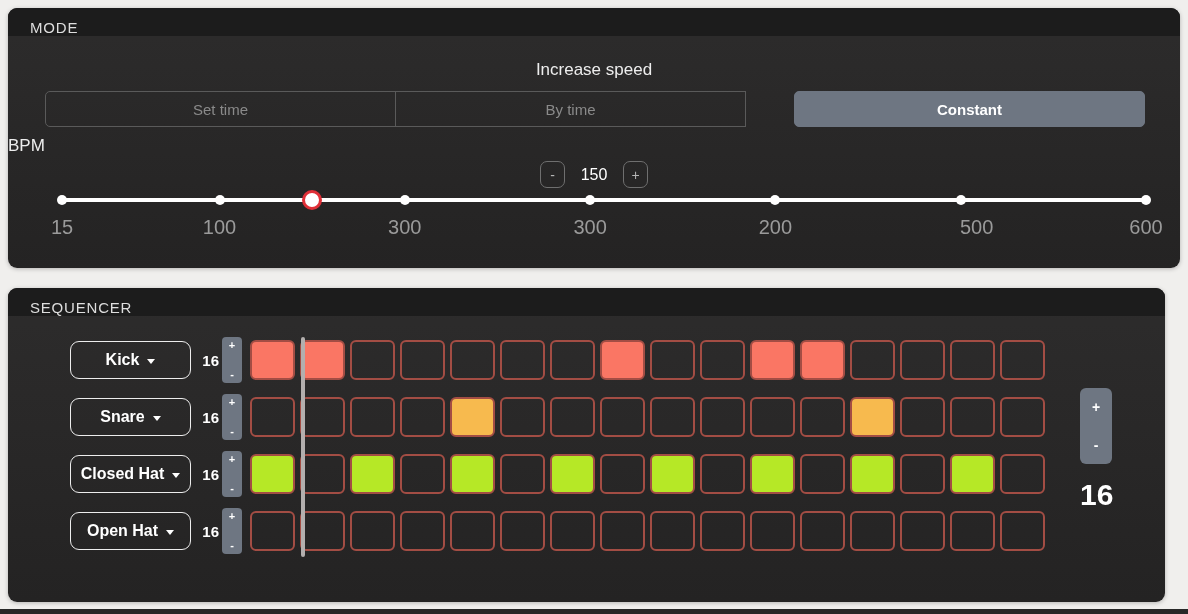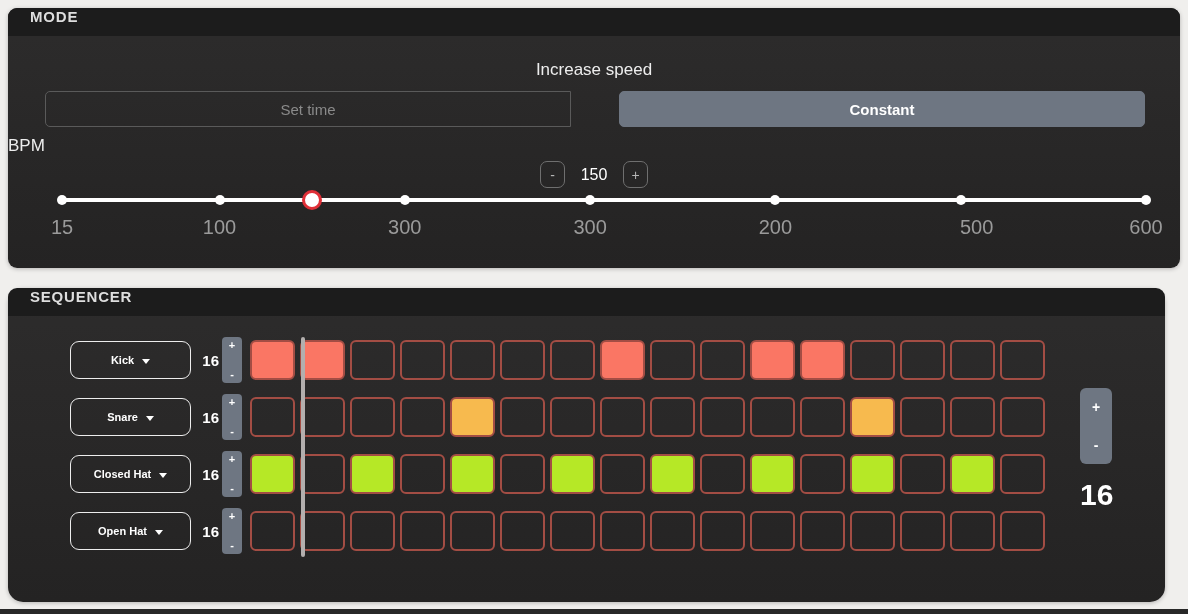--- a/index.html
+++ b/index.html
@@ -11,22 +11,22 @@
   }
   .panel {
     position:absolute; left:8px;
     background:linear-gradient(#2d2c2c,#242323);
     border-radius:9px;
     box-shadow:0 1px 4px rgba(0,0,0,.25);
   }
   .panel-header {
     height:28px; background:#1c1c1c;
     border-radius:9px 9px 0 0;
-    display:flex; align-items:flex-start; padding-left:22px;
-    color:#dedede; font-size:15px; letter-spacing:.8px; font-weight:700;
+    display:flex; align-items:flex-end; padding-left:22px;
+    color:#dedede; font-size:15px; letter-spacing:.8px; font-weight:400;
   }
   
   #mode-panel { top:8px; width:1172px; height:260px; }
   .mode-heading {
     position:absolute; top:52px; left:0; width:100%;
     text-align:center; color:#ededed; font-size:17px;
   }
   .tabs {
     position:absolute; top:83px; left:37px; width:1100px; height:36px;
     display:flex;
@@ -69,30 +69,30 @@
     position:absolute; top:-8px; width:20px; height:20px;
     background:#fff; border:3px solid #e03038; border-radius:50%;
     transform:translateX(-50%); cursor:pointer;
   }
   .slider-labels { position:absolute; top:208px; left:54px; width:1084px; height:20px; }
   .tick-label {
     position:absolute; transform:translateX(-50%);
     color:#9a9a9a; font-size:20px;
   }
   
-  #seq-panel { top:288px; width:1157px; height:314px;border-radius:15px; }
+  #seq-panel { top:288px; width:1157px; height:314px; }
   .seq-rows {
     position:absolute; top:52px; left:62px;
     display:flex; flex-direction:column; gap:17px;
   }
   .seq-row { display:flex; align-items:center; height:40px; }
   .inst-dd {
     width:121px; height:38px; border:1.5px solid #ededed; border-radius:9px;
     display:flex; align-items:center; justify-content:center; gap:8px;
-    color:#fff; font-size:11px; font-weight:600; cursor:pointer;
+    color:#fff; font-size:16px; font-weight:600; cursor:pointer;
   }
   .caret {
     width:0; height:0;
     border-left:4px solid transparent; border-right:4px solid transparent;
     border-top:5px solid #fff; margin-top:2px;
   }
   .row-count {
     width:22px; margin-left:6px; text-align:right;
     color:#fff; font-size:15px; font-weight:700;
   }
@@ -129,20 +129,21 @@
 <body>
 
 <div class="panel" id="mode-panel">
   <div class="panel-header">
     <span>MODE</span>
   </div>
   <div class="mode-heading">Increase speed</div>
 
   <div class="tabs">
       <div class="tab">Set time</div>
+      <div class="tab">By time</div>
       <div class="tab active">Constant</div>
     </div>
 
   <div class="bpm-label">BPM</div>
   <div class="bpm-stepper">
     <div class="bpm-btn">-</div>
     <div class="bpm-value">150</div>
     <div class="bpm-btn">+</div>
   </div>
 

